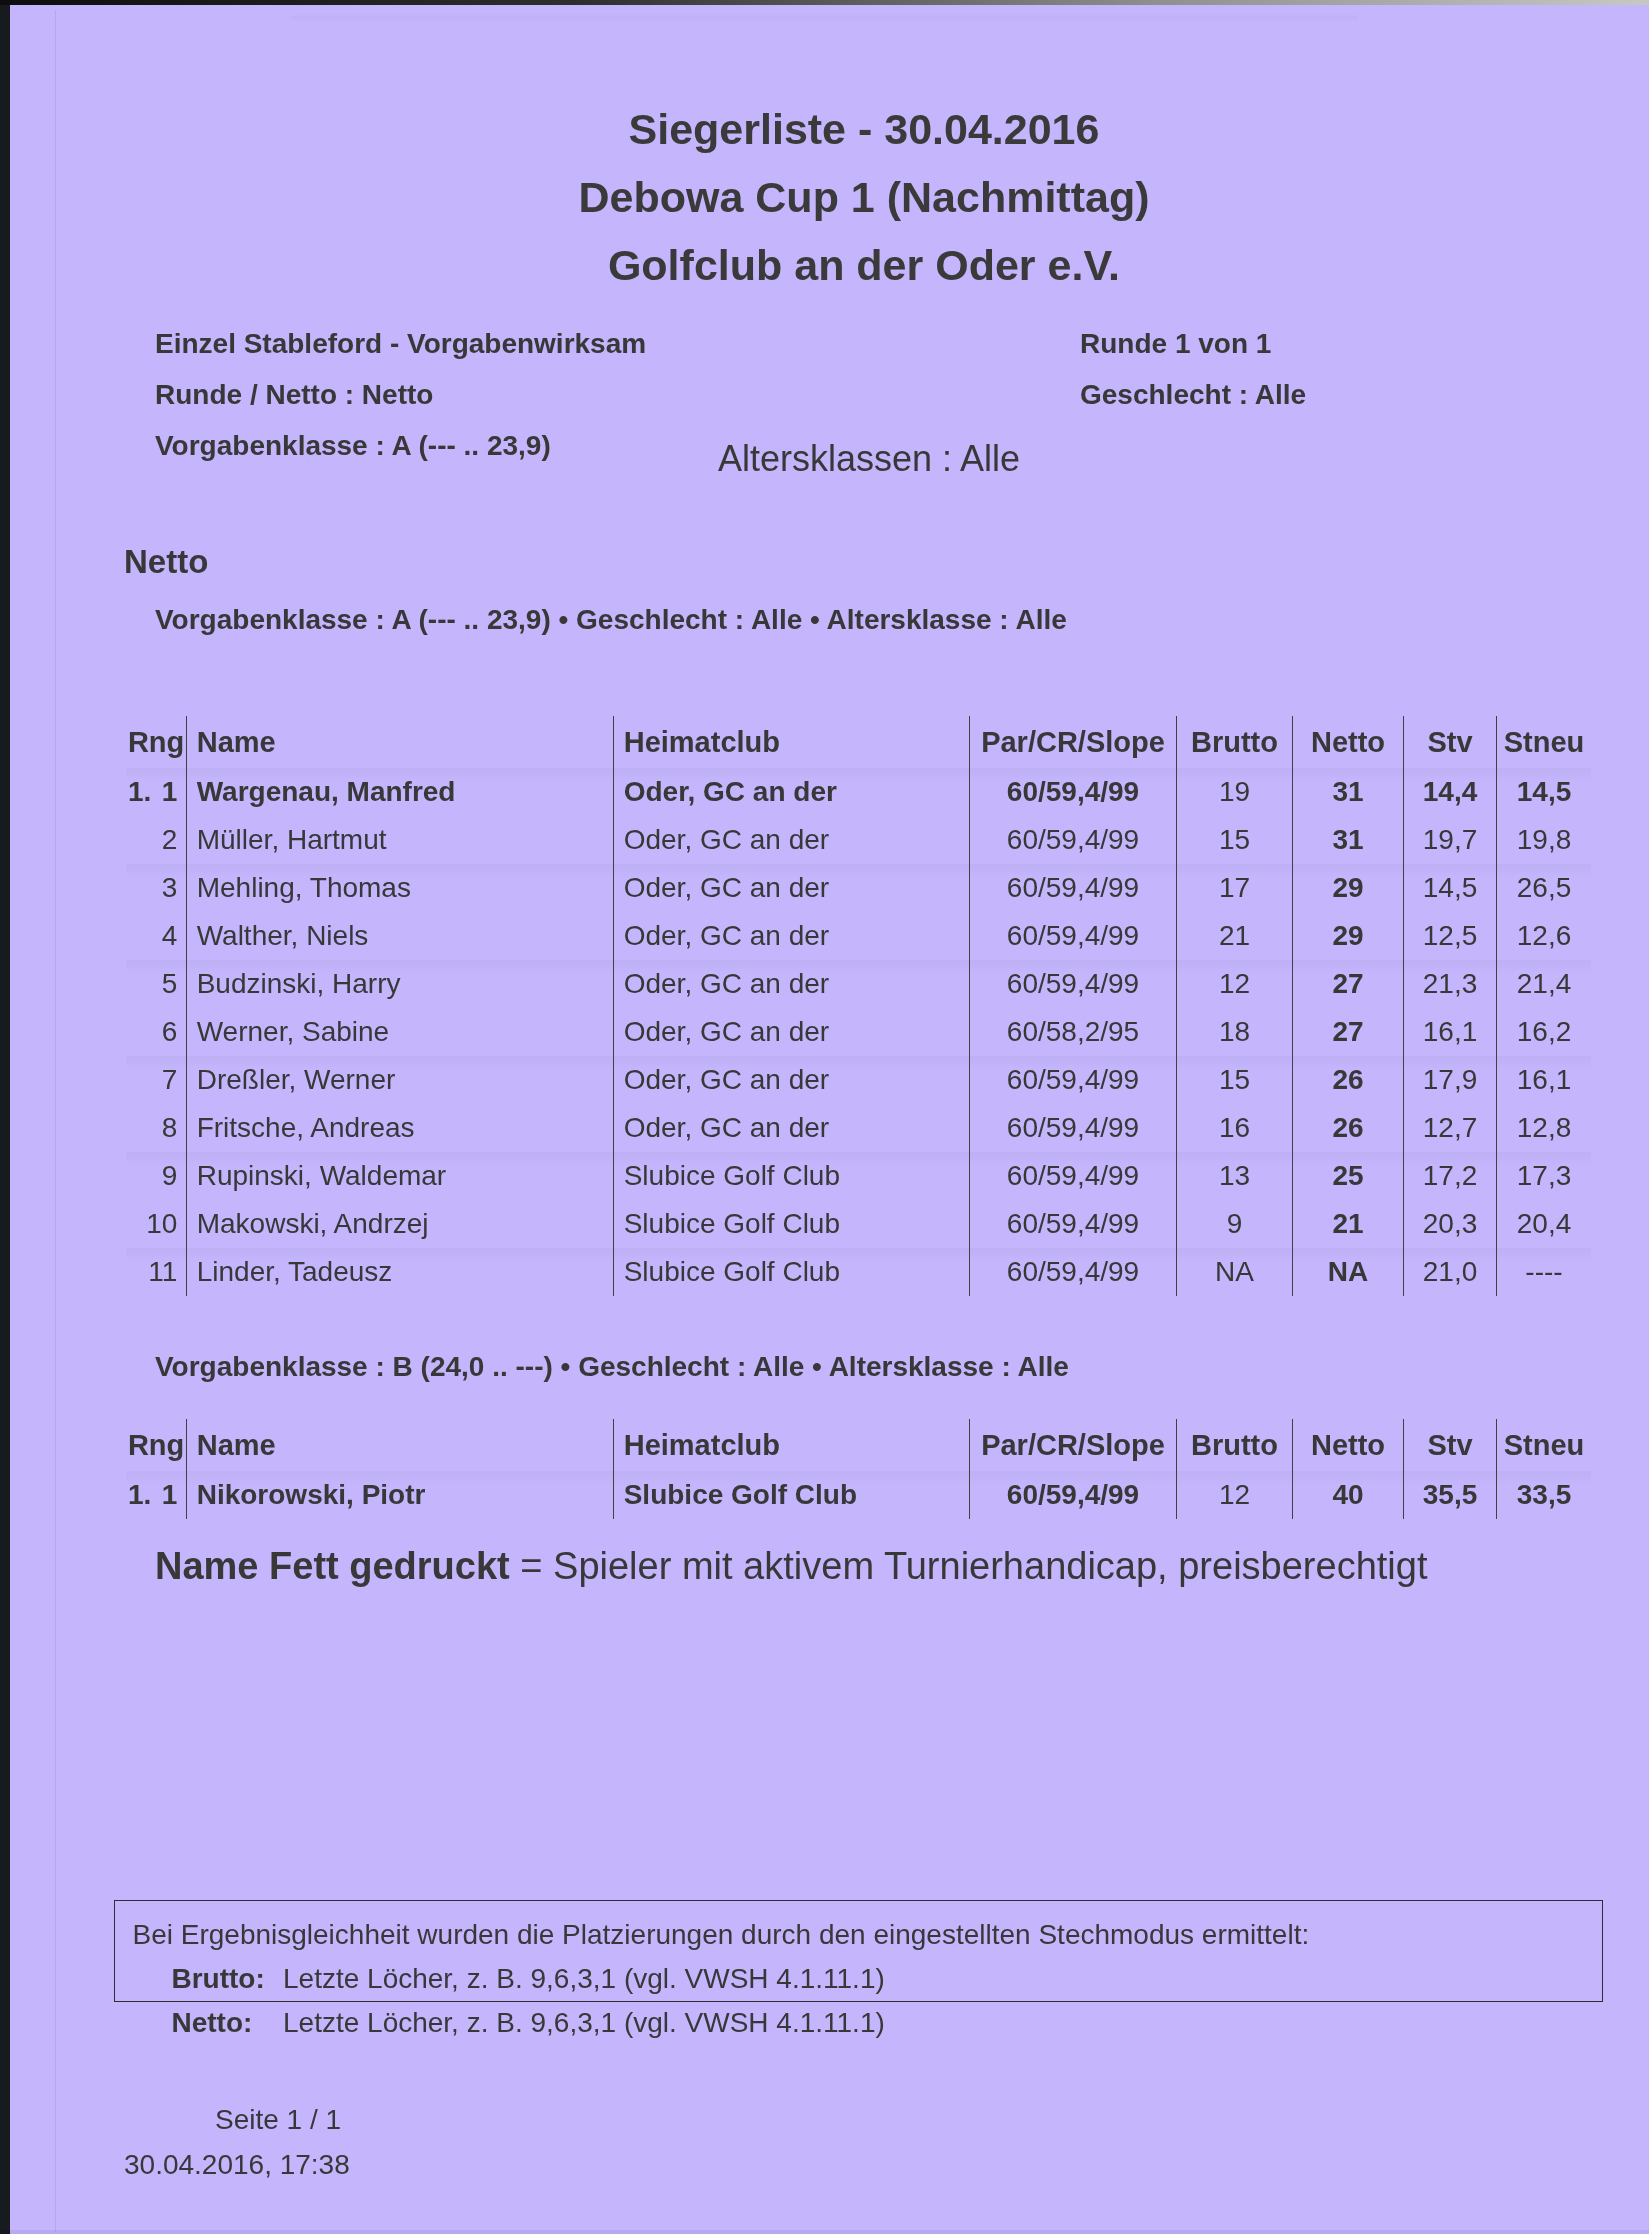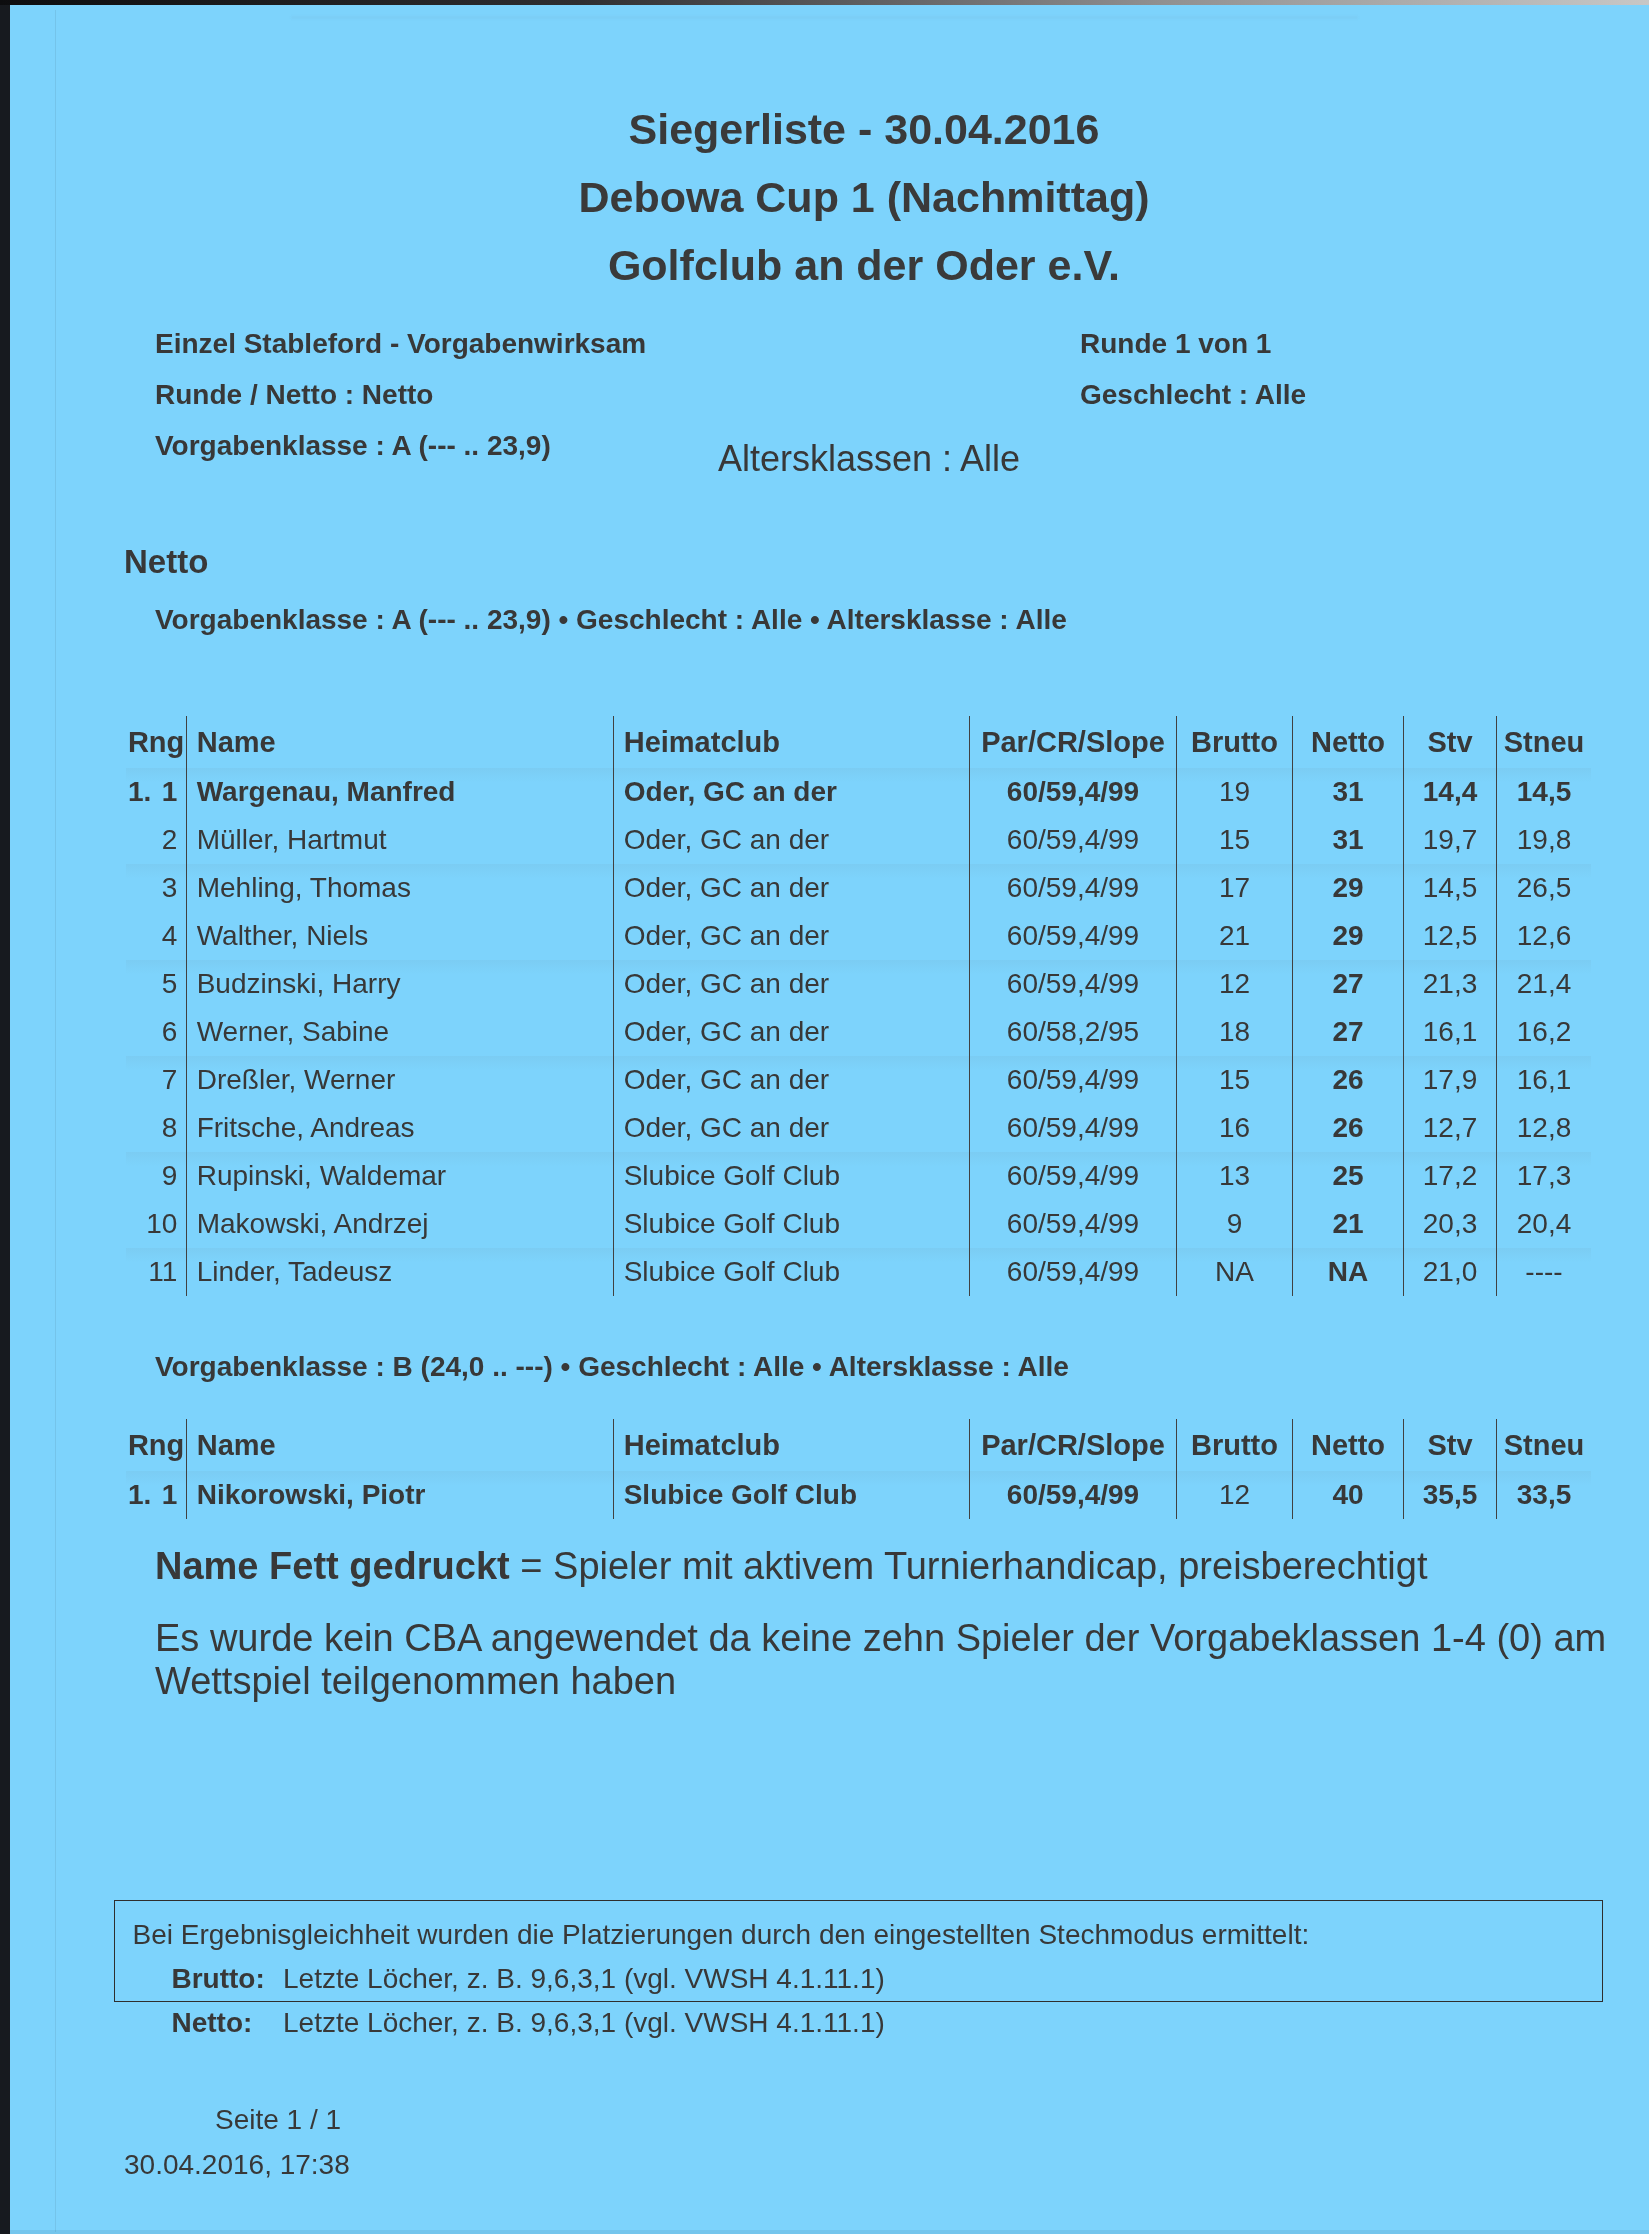--- a/index.html
+++ b/index.html
@@ -1,19 +1,19 @@
 <!DOCTYPE html>
 <html><head>
 <meta charset="utf-8">
 <style>
   html,body{margin:0;padding:0;background:#e8e8e6;}
   .page{
     position:relative;
     width:1650px;height:2235px;
-    background:#7dd3fc;
+    background:#c4b5fd;
     font-family:"Liberation Sans", sans-serif;
     color:#383838;
     overflow:hidden;
   }
   
   .edge-left{position:absolute;left:0;top:0;width:9.7px;height:2235px;background:#171a1f;}
   .edge-top{position:absolute;left:0;top:0;width:1650px;height:4.9px;
     background:linear-gradient(90deg,#0d0d0f 0%,#2e2e31 35%,#8f8f90 70%,#c7c7c6 100%);}
   .edge-bottom{position:absolute;left:0;bottom:0;width:1650px;height:4.9px;background:rgba(0,0,0,0.06);}
   .page-fold{position:absolute;left:55px;top:9.7px;width:1px;height:2222px;background:rgba(0,0,0,0.07);}
@@ -285,21 +285,20 @@
       <div class="c netto">40</div>
       <div class="c stv">35,5</div>
       <div class="c stneu">33,5</div>
     </div>
   </div>
 
   <div class="note note-legend">
     <span class="b">Name Fett gedruckt</span>
     <span>= Spieler mit aktivem Turnierhandicap, preisberechtigt</span>
   </div>
-  <div class="note note-cba">Es wurde kein CBA angewendet da keine zehn Spieler der Vorgabeklassen 1-4 (0) am Wettspiel teilgenommen haben</div>
 
   <div class="stech-box">
     <div class="stech-line">
       <span>Bei Ergebnisgleichheit wurden die Platzierungen durch den eingestellten Stechmodus ermittelt:</span>
     </div>
     <div class="stech-line">
       <span class="stech-label">Brutto:</span>
       <span class="stech-indent">Letzte Löcher, z. B. 9,6,3,1 (vgl. VWSH 4.1.11.1)</span>
     </div>
     <div class="stech-line">

